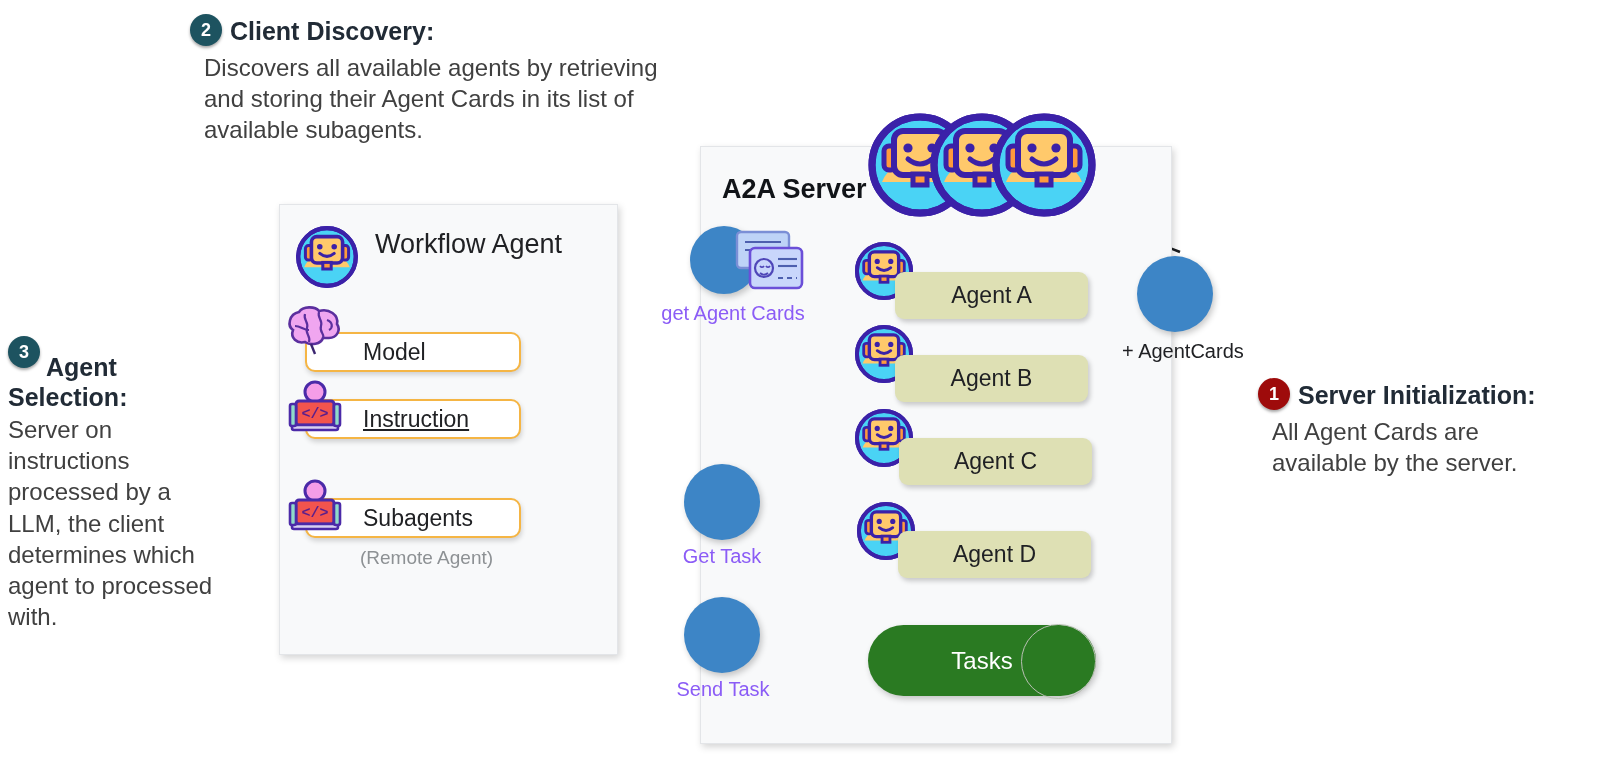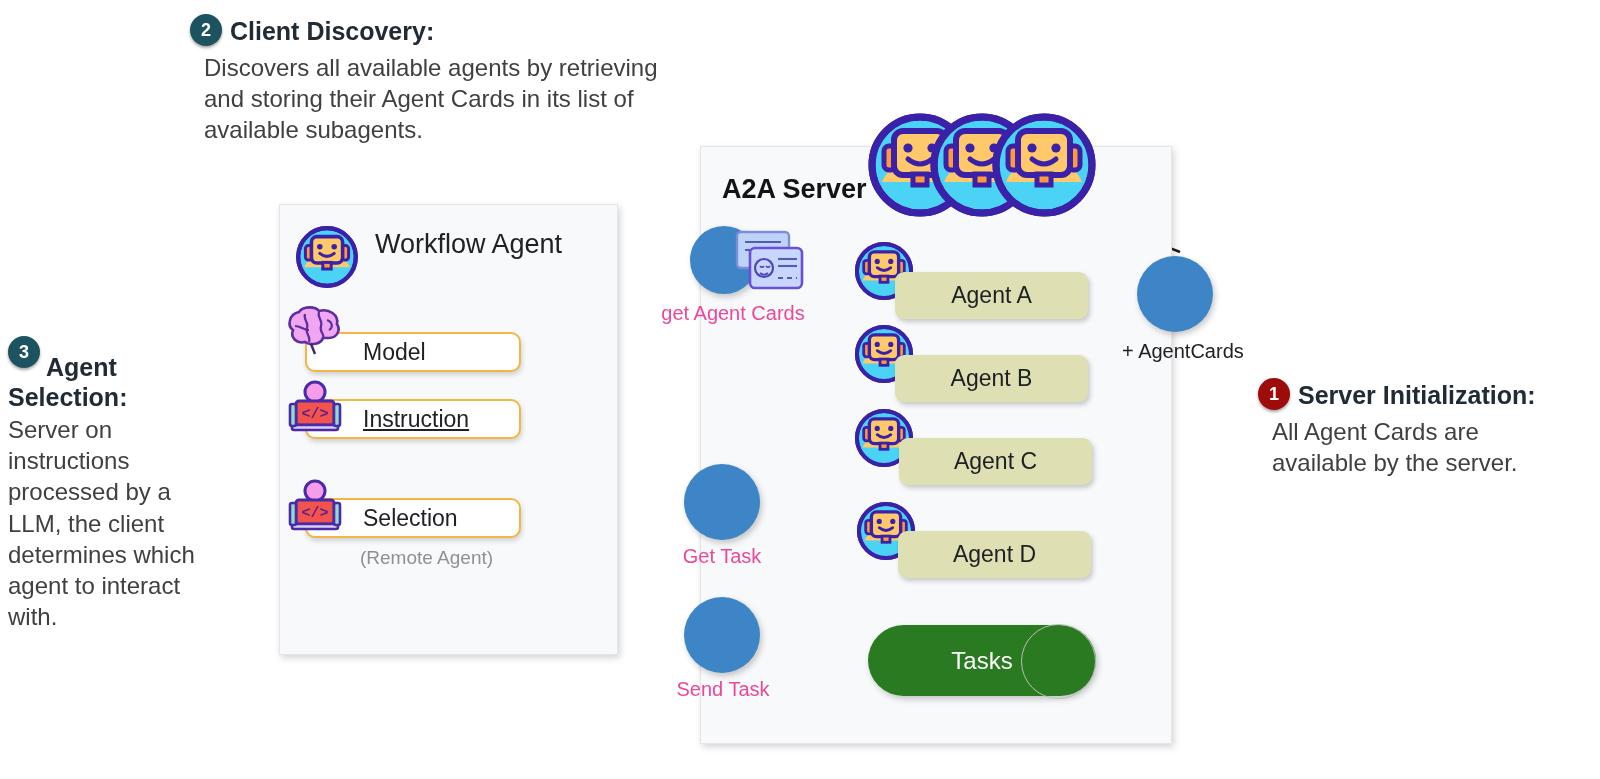--- a/index.html
+++ b/index.html
@@ -50,21 +50,21 @@
     box-shadow:2px 3px 5px rgba(0,0,0,.20);
     display:flex;align-items:center;justify-content:center;
     font-size:23px;color:#202124;
   }
 
   
   .op-circle{
     position:absolute;border-radius:50%;background:#3d85c6;
     box-shadow:2px 3px 6px rgba(0,0,0,.22);
   }
-  .op-label{position:absolute;font-size:20px;color:#ec4899;text-align:center;}
+  .op-label{position:absolute;font-size:20px;color:#8b5cf6;text-align:center;}
 
   
   .tasks-pill{
     position:absolute;background:#2a7a22;border-radius:40px;
     box-shadow:2px 3px 6px rgba(0,0,0,.22);
     display:flex;align-items:center;justify-content:center;
     color:#ffffff;font-size:24px;
   }
   .tasks-ring{
     position:absolute;border-radius:50%;border:1.5px solid #b9c0b4;
@@ -114,21 +114,21 @@
       <div class="badge teal">3</div>
       <div class="head" style="margin-left:6px;margin-top:17px;">Agent</div>
     </div>
     <div class="head">Selection:</div>
     <div class="body" style="margin-top:2px;">
       <div>Server on</div>
       <div>instructions</div>
       <div>processed by a</div>
       <div>LLM, the client</div>
       <div>determines which</div>
-      <div>agent to interact</div>
+      <div>agent to processed</div>
       <div>with.</div>
     </div>
   </div>
 
   <div class="note" style="left:1258px;top:378px;width:340px;">
     <div style="display:flex;align-items:flex-start;">
       <div class="badge red">1</div>
       <div class="head" style="margin-left:8px;margin-top:3px;">Server Initialization:</div>
     </div>
     <div class="body" style="margin-top:5px;margin-left:14px;">
@@ -297,21 +297,21 @@
   <svg class="abs" style="left:287px;top:380px;" width="56" height="56" viewBox="0 0 56 56">
     <circle cx="28" cy="12" r="10" fill="#f59de8" stroke="#4b2aa8" stroke-width="3"></circle>
     <rect x="9" y="21" width="38" height="24" rx="3" fill="#f2544d" stroke="#4b2aa8" stroke-width="3"></rect>
     <text x="28" y="38" font-family="'Liberation Mono',monospace" font-size="15" font-weight="700" fill="#5a1e8c" text-anchor="middle">&lt;/&gt;</text>
     <rect x="5" y="45" width="46" height="5" rx="2" fill="#d7d0f2" stroke="#4b2aa8" stroke-width="2.6"></rect>
     <rect x="3" y="24" width="6" height="22" rx="2" fill="#8fdcc8" stroke="#4b2aa8" stroke-width="2.6"></rect>
     <rect x="47" y="24" width="6" height="22" rx="2" fill="#8fdcc8" stroke="#4b2aa8" stroke-width="2.6"></rect>
   </svg>
 
   <div class="wf-pill" style="left:305px;top:498px;width:212px;height:36px;">
-    <span>Selection</span>
+    <span>Subagents</span>
   </div>
   <svg class="abs" style="left:287px;top:479px;" width="56" height="56" viewBox="0 0 56 56">
     <circle cx="28" cy="12" r="10" fill="#f59de8" stroke="#4b2aa8" stroke-width="3"></circle>
     <rect x="9" y="21" width="38" height="24" rx="3" fill="#f2544d" stroke="#4b2aa8" stroke-width="3"></rect>
     <text x="28" y="38" font-family="'Liberation Mono',monospace" font-size="15" font-weight="700" fill="#5a1e8c" text-anchor="middle">&lt;/&gt;</text>
     <rect x="5" y="45" width="46" height="5" rx="2" fill="#d7d0f2" stroke="#4b2aa8" stroke-width="2.6"></rect>
     <rect x="3" y="24" width="6" height="22" rx="2" fill="#8fdcc8" stroke="#4b2aa8" stroke-width="2.6"></rect>
     <rect x="47" y="24" width="6" height="22" rx="2" fill="#8fdcc8" stroke="#4b2aa8" stroke-width="2.6"></rect>
   </svg>
 

